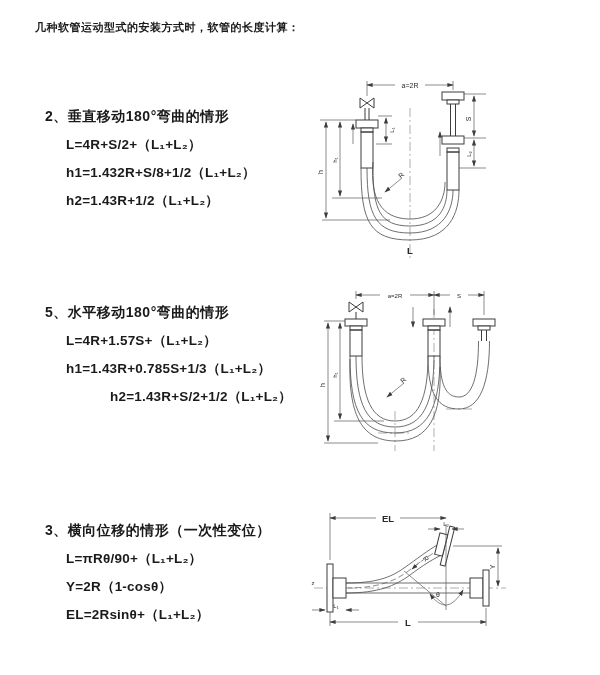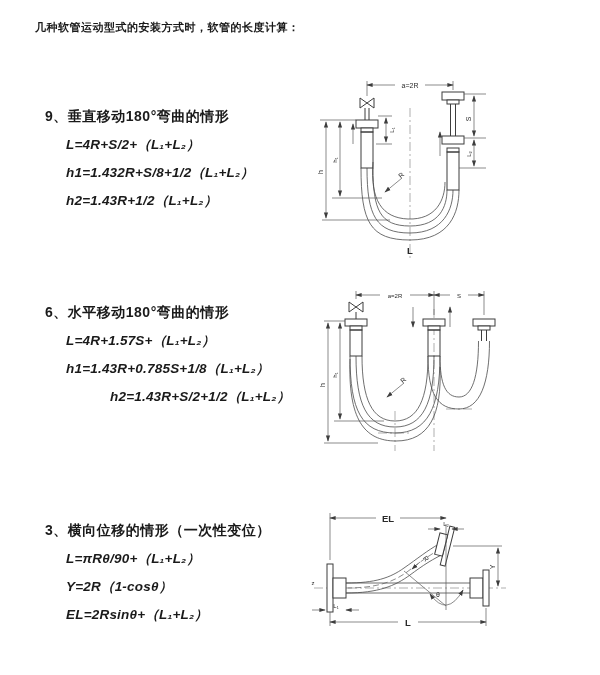--- a/index.html
+++ b/index.html
@@ -3,21 +3,21 @@
 <meta charset="utf-8">
 <style>
   html,body{margin:0;padding:0;}
   body{
     width:600px;height:675px;position:relative;background:#ffffff;
     font-family:"Liberation Sans",sans-serif;color:#1a1a1a;overflow:hidden;
   }
   .abs{position:absolute;}
   .page-title{left:35px;top:20px;font-size:11px;font-weight:700;letter-spacing:.5px;}
   .sec-heading{font-size:14px;font-weight:700;letter-spacing:.5px;}
-  .formula{font-size:13.5px;font-weight:700;letter-spacing:.2px;font-style:italic;}
+  .formula{font-size:13.5px;font-weight:700;letter-spacing:.2px;}
   
   .h1{left:45px;top:108px;} .f11{left:66px;top:136px;} .f12{left:66px;top:164px;} .f13{left:66px;top:192px;}
   .h2{left:45px;top:304px;} .f21{left:66px;top:332px;} .f22{left:66px;top:360px;} .f23{left:66px;top:388px;margin-left:44px;}
   .h3{left:45px;top:522px;text-align:center;} .f31{left:66px;top:550px;} .f32{left:66px;top:578px;} .f33{left:66px;top:606px;}
   
   .d1{left:310px;top:72px;} .d2{left:316px;top:283px;} .d3{left:300px;top:498px;}
   svg .ln{stroke:#3d3d3d;stroke-width:1;fill:none;}
   svg .ln2{stroke:#4a4a4a;stroke-width:.8;fill:none;}
   svg .thin{stroke:#5a5a5a;stroke-width:.7;fill:none;}
   svg .cl{stroke:#8d8d8d;stroke-width:.7;fill:none;stroke-dasharray:9 3 2 3;}
@@ -26,21 +26,21 @@
   svg text{fill:#2a2a2a;font-family:"Liberation Sans",sans-serif;}
   svg .lbl{font-size:7px;}
   svg .lbs{font-size:6px;}
   svg .lbb{font-size:9.5px;font-weight:700;}
 </style>
 </head>
 <body>
 
 <div class="abs page-title">几种软管运动型式的安装方式时，软管的长度计算：</div>
 
-<div class="abs sec-heading h1">9、垂直移动180°弯曲的情形</div>
+<div class="abs sec-heading h1">2、垂直移动180°弯曲的情形</div>
 <div class="abs formula f11">L=4R+S/2+（L₁+L₂）</div>
 <div class="abs formula f12">h1=1.432R+S/8+1/2（L₁+L₂）</div>
 <div class="abs formula f13">h2=1.43R+1/2（L₁+L₂）</div>
 
 <svg class="abs d1" width="225" height="190" viewBox="0 0 225 190">
   <defs>
     <pattern id="p1" patternUnits="userSpaceOnUse" width="3.5" height="3.5">
       <path d="M0,0 l3.5,3.5 M3.5,0 l-3.5,3.5" stroke="#6b6b6b" stroke-width="0.5"></path>
     </pattern>
     <marker id="m1e" markerWidth="9" markerHeight="8" refX="8" refY="4" orient="auto">
@@ -118,23 +118,23 @@
     <line class="thin" x1="76" y1="46" x2="76" y2="70" marker-start="url(#m1s)" marker-end="url(#m1e)"></line>
     <text class="lbs" transform="translate(84,58) rotate(-90)" text-anchor="middle">L₁</text>
   </g>
 
   <line class="thin" x1="92" y1="106" x2="75" y2="120" marker-end="url(#m1e)"></line>
   <text class="lbl" transform="translate(93,105) rotate(-42)" text-anchor="middle">R</text>
 
   <text class="lbb" x="100" y="182" text-anchor="middle">L</text>
 </svg>
 
-<div class="abs sec-heading h2">6、水平移动180°弯曲的情形</div>
+<div class="abs sec-heading h2">5、水平移动180°弯曲的情形</div>
 <div class="abs formula f21">L=4R+1.57S+（L₁+L₂）</div>
-<div class="abs formula f22">h1=1.43R+0.785S+1/8（L₁+L₂）</div>
+<div class="abs formula f22">h1=1.43R+0.785S+1/3（L₁+L₂）</div>
 <div class="abs formula f23">h2=1.43R+S/2+1/2（L₁+L₂）</div>
 
 <svg class="abs d2" width="222" height="172" viewBox="0 0 222 172">
   <defs>
     <pattern id="p2" patternUnits="userSpaceOnUse" width="3.5" height="3.5">
       <path d="M0,0 l3.5,3.5 M3.5,0 l-3.5,3.5" stroke="#6b6b6b" stroke-width="0.5"></path>
     </pattern>
     <marker id="m2e" markerWidth="9" markerHeight="8" refX="8" refY="4" orient="auto">
       <path d="M0,1 L9,4 L0,7 z" fill="#3d3d3d"></path>
     </marker>

